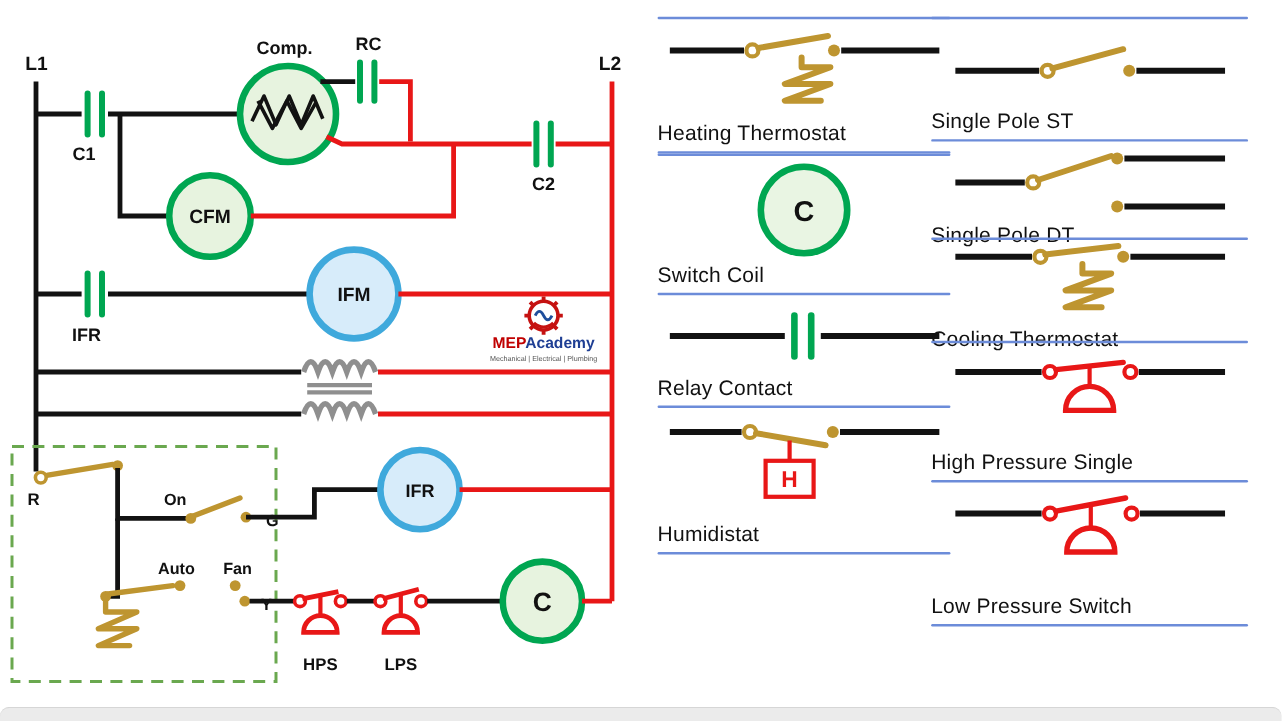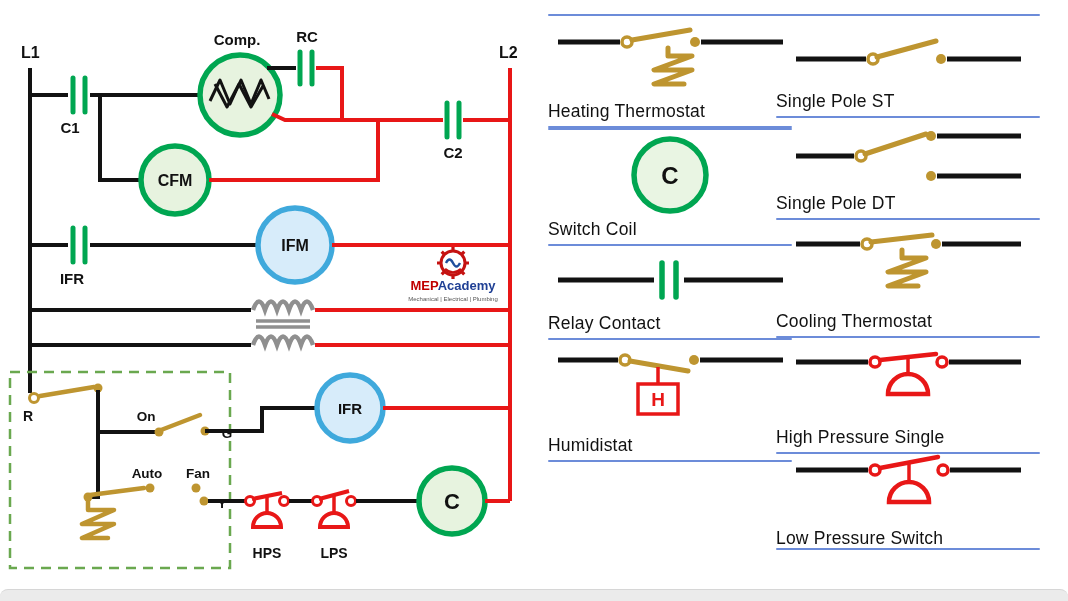--- a/index.html
+++ b/index.html
@@ -226,37 +226,37 @@
         <circle cx="77" cy="26" r="5" fill="#fff" stroke="#be9530" stroke-width="3.5"></circle>
         <line x1="81" y1="24" x2="140" y2="8" stroke="#be9530" stroke-width="5" stroke-linecap="round"></line>
         <circle cx="145" cy="26" r="5" fill="#be9530"></circle>
         <line x1="151" y1="26" x2="225" y2="26" stroke="#121212" stroke-width="5"></line>
       </svg>
         </div>
       <div class="legend-label">Single Pole ST</div>
     </div>
     <div class="sep"></div>
 
-    <div class="legend-item" style="height:100px">
+    <div class="legend-item" style="height:80px">
       <div class="sym">
           <svg width="225" height="68" viewBox="0 0 225 68">
         <line x1="0" y1="34" x2="58" y2="34" stroke="#121212" stroke-width="5"></line>
         <circle cx="65" cy="34" r="5" fill="#fff" stroke="#be9530" stroke-width="3.5"></circle>
         <line x1="69" y1="32" x2="130" y2="12" stroke="#be9530" stroke-width="5" stroke-linecap="round"></line>
         <circle cx="135" cy="14" r="5" fill="#be9530"></circle>
         <line x1="141" y1="14" x2="225" y2="14" stroke="#121212" stroke-width="5"></line>
         <circle cx="135" cy="54" r="5" fill="#be9530"></circle>
         <line x1="141" y1="54" x2="225" y2="54" stroke="#121212" stroke-width="5"></line>
       </svg>
         </div>
       <div class="legend-label">Single Pole DT</div>
     </div>
     <div class="sep"></div>
 
-    <div class="legend-item" style="height:116px">
+    <div class="legend-item" style="height:84px">
       <div class="sym">
           <svg width="225" height="72" viewBox="0 0 225 72">
         <line x1="0" y1="14" x2="64" y2="14" stroke="#121212" stroke-width="5"></line>
         <circle cx="71" cy="14" r="5" fill="#fff" stroke="#be9530" stroke-width="3.5"></circle>
         <line x1="75" y1="12" x2="136" y2="5" stroke="#be9530" stroke-width="5" stroke-linecap="round"></line>
         <circle cx="140" cy="14" r="5" fill="#be9530"></circle>
         <line x1="146" y1="14" x2="225" y2="14" stroke="#121212" stroke-width="5"></line>
         <path d="M106,20 V28 H130 L92,42 H130 L92,56 H122" stroke="#be9530" stroke-width="5" fill="none" stroke-linejoin="round" stroke-linecap="round"></path>
       </svg>
         </div>
@@ -273,21 +273,21 @@
         <circle cx="146" cy="16" r="5" fill="#fff" stroke="#e81717" stroke-width="3.5"></circle>
         <line x1="153" y1="16" x2="225" y2="16" stroke="#121212" stroke-width="5"></line>
         <line x1="112" y1="12" x2="112" y2="28" stroke="#e81717" stroke-width="3.5"></line>
         <path d="M92,48 A20,20 0 0 1 132,48 Z" fill="#fff" stroke="#e81717" stroke-width="4.5"></path>
       </svg>
         </div>
       <div class="legend-label">High Pressure Single</div>
     </div>
     <div class="sep"></div>
 
-    <div class="legend-item" style="height:94px">
+    <div class="legend-item" style="height:118px">
       <div class="sym">
           <svg width="225" height="74" viewBox="0 0 225 74">
         <line x1="0" y1="16" x2="72" y2="16" stroke="#121212" stroke-width="5"></line>
         <circle cx="79" cy="16" r="5" fill="#fff" stroke="#e81717" stroke-width="3.5"></circle>
         <line x1="84" y1="14" x2="142" y2="3" stroke="#e81717" stroke-width="4.5" stroke-linecap="round"></line>
         <circle cx="147" cy="16" r="5" fill="#fff" stroke="#e81717" stroke-width="3.5"></circle>
         <line x1="154" y1="16" x2="225" y2="16" stroke="#121212" stroke-width="5"></line>
         <line x1="113" y1="10" x2="113" y2="28" stroke="#e81717" stroke-width="3.5"></line>
         <path d="M93,48 A20,20 0 0 1 133,48 Z" fill="#fff" stroke="#e81717" stroke-width="4.5"></path>
       </svg>

